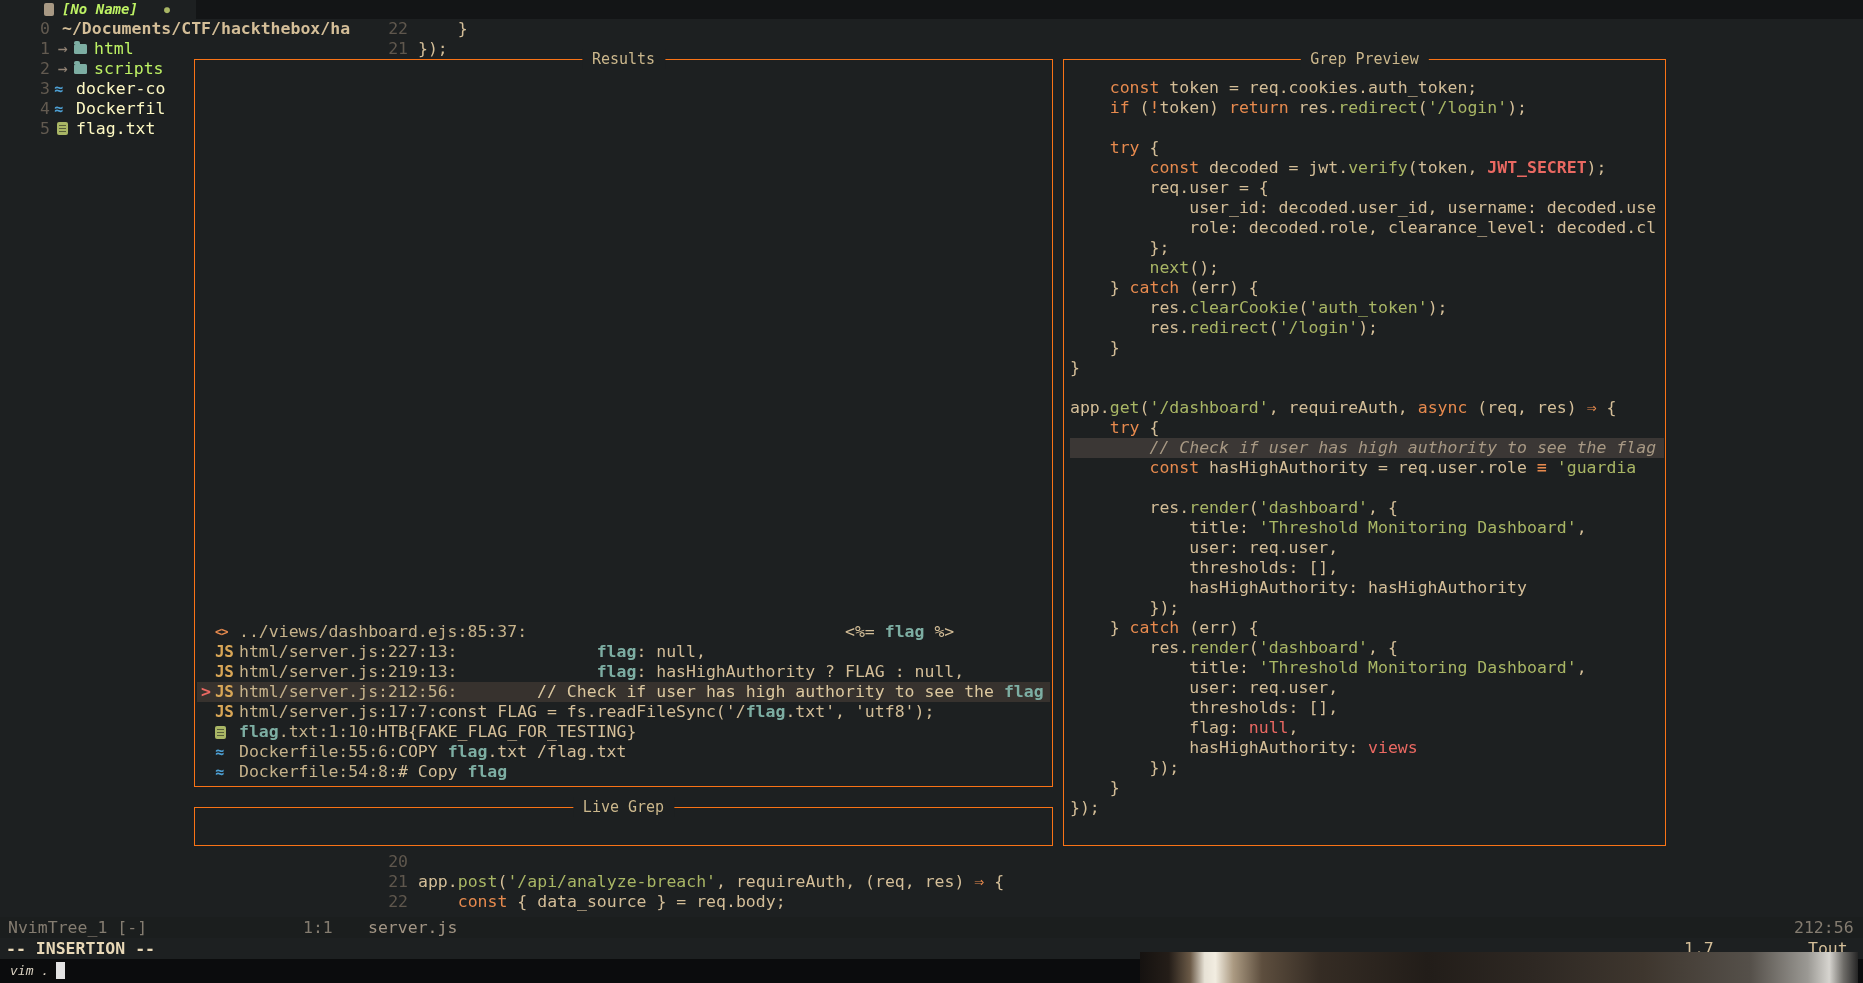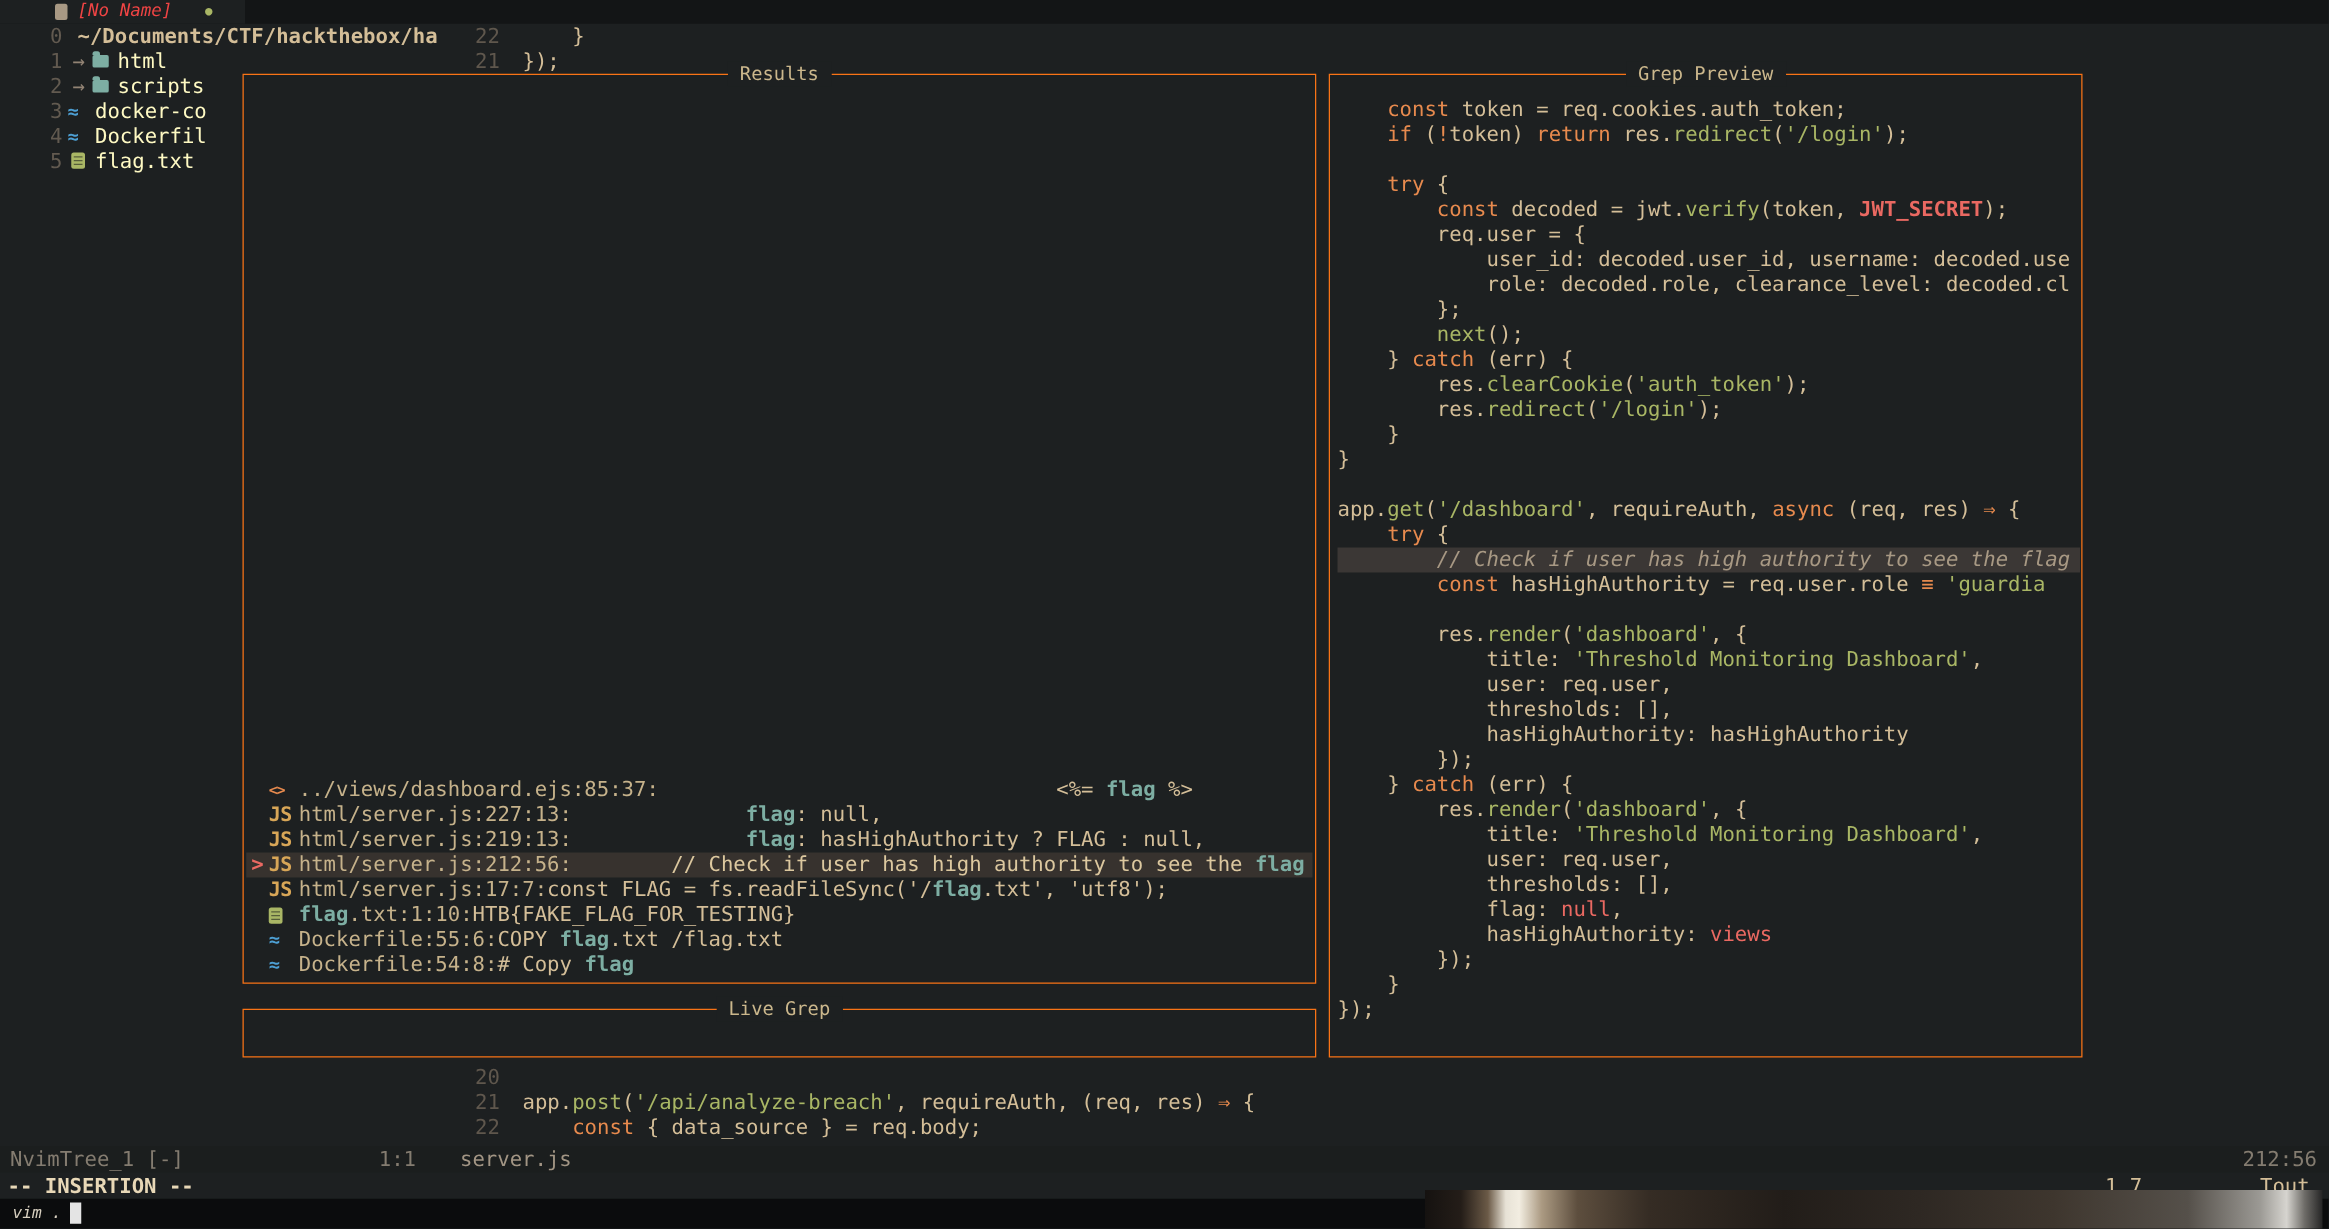--- a/index.html
+++ b/index.html
@@ -17,21 +17,21 @@
   .s-n{color:#ea6962}
   .s-o{color:#e78a4e}
   .s-cm{color:#928374;font-style:italic}
   .s-p{color:#c6b28b}
   .s-m{color:#7daea3;font-weight:bold}
 
   
   .tabline{position:absolute;left:0;top:0;width:100%;height:19px;background:#131516}
   .tab{position:absolute;left:0;top:0;width:196px;height:19px;background:#1d2021}
   .tab-label{position:absolute;left:62px;top:0;font-size:14px;line-height:19px;
-             font-style:italic;font-weight:normal;color:#ef4444}
+             font-style:italic;font-weight:bold;color:#bef264}
   .tab-dot{position:absolute;left:164px;top:0;font-size:10px;line-height:19px;color:#a9b665}
 
   
   .icn{display:inline-block;vertical-align:middle}
   .icn-js{color:#d8a657;font-size:16px;font-weight:bold;letter-spacing:-.5px;line-height:20px}
   .icn-ejs{color:#e78a4e;font-size:12px;font-weight:bold;letter-spacing:-1px;line-height:20px}
   .icn-docker{color:#4d9fd3;font-size:15px;font-weight:bold;line-height:20px}
   .icn-doc{width:11px;height:13px;background:#a9b665;border-radius:2px;position:relative}
   .icn-doc::after{content:'';position:absolute;left:2px;right:2px;top:3px;height:1px;
                   background:rgba(20,22,23,.55);box-shadow:0 3px 0 rgba(20,22,23,.55),0 6px 0 rgba(20,22,23,.55)}
@@ -40,26 +40,26 @@
   .icn-folder::before{content:'';position:absolute;top:-3px;left:0;width:6px;height:3px;
                       background:#7daea3;border-radius:2px 2px 0 0}
 
   
   #filetree{position:absolute;left:0;top:0;width:352px;height:500px;z-index:1}
   .trow{position:absolute;left:0;width:352px;height:20px;line-height:20px}
   .tnum{position:absolute;left:24px;width:26px;text-align:right;color:#625a50}
   .tarrow{position:absolute;left:58px;color:#928374}
   .tlabel{position:absolute;left:76px}
   .t-root{left:62px;color:#d4be98;font-weight:bold}
-  .t-folder{left:94px;color:#fef9c3}
+  .t-folder{left:94px;color:#bef264}
   .t-docker,.t-doc{left:76px;color:#fef9c3}
 
   
   .brow{position:absolute;left:352px;width:1511px;height:20px;line-height:20px;z-index:1}
-  .bnum{position:absolute;left:28px;width:28px;color:#5f574d}
+  .bnum{position:absolute;left:28px;width:28px;text-align:right;color:#5f574d}
   .btext{position:absolute;left:66px}
 
   
   .panel{position: absolute;background:#1d2021;border:1px solid #f97316;z-index:10}
   .ptitle{position:absolute;top:-11px;left:50%;transform:translateX(-50%);background:#1d2021;
           padding:0 10px;color:#cbb78c;font-size:15px;line-height:20px;z-index:11}
   #results-panel{left:194px;top:59px;width:859px;height:728px}
   #prompt-panel{left:194px;top:807px;width:859px;height:39px}
   #preview-panel{left:1063px;top:59px;width:603px;height:787px}
 

